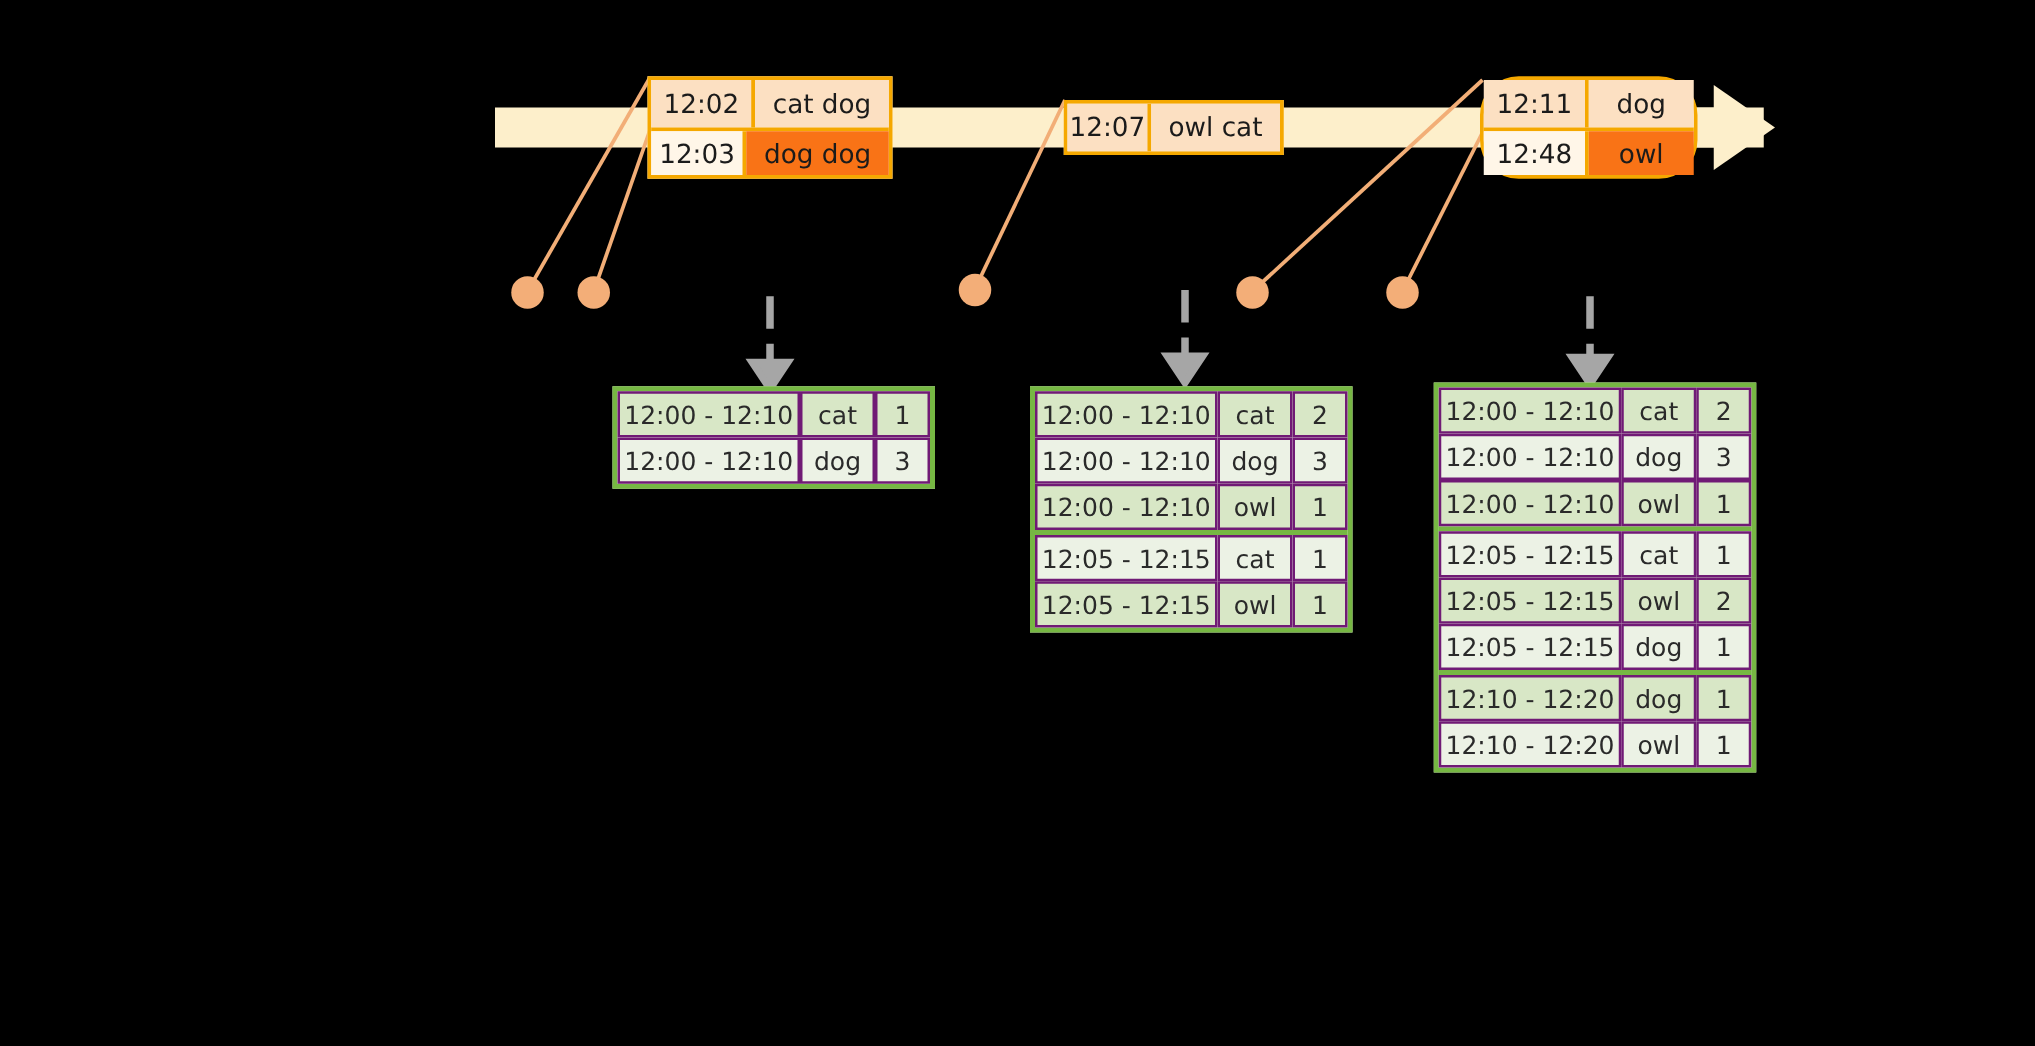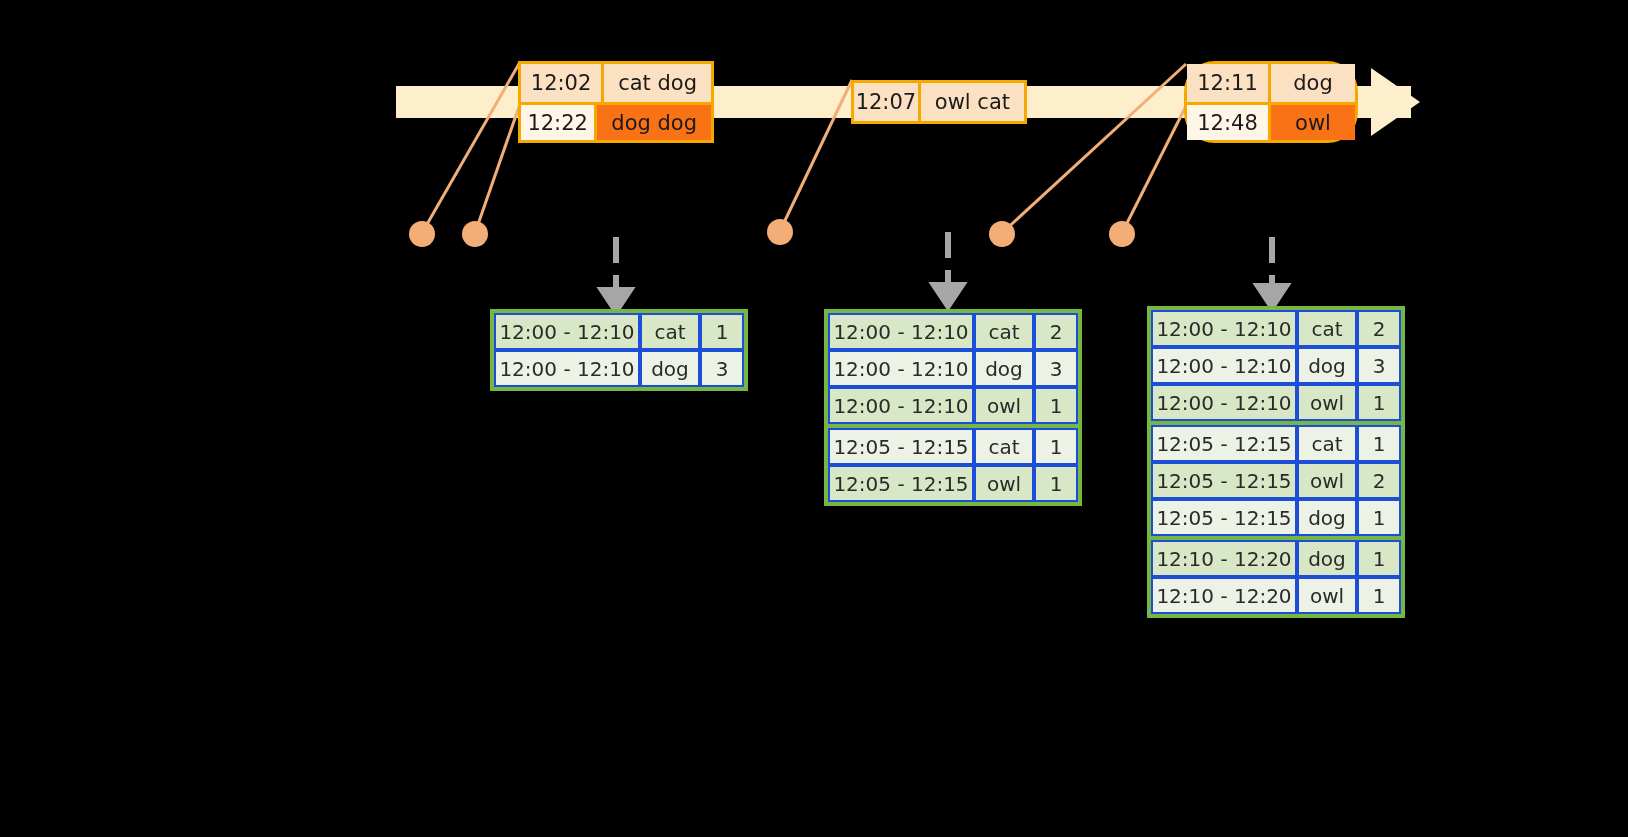--- a/index.html
+++ b/index.html
@@ -19,21 +19,21 @@
             display:flex;align-items:center;justify-content:center;
             font-size:21px;color:#1b1b1b;background:#FFF6E8;}
   .evt-val{flex:1;box-sizing:border-box;display:flex;align-items:center;
            justify-content:center;font-size:21px;color:#1b1b1b;background:#f97316;
            padding:0 14px;white-space:nowrap;}
 
   
   .rtable{position:absolute;border:4px solid #76B743;box-sizing:border-box;background:#EDF3E6;}
   .rrow{display:flex;height:37px;box-sizing:border-box;}
   .rcell{box-sizing:border-box;display:flex;align-items:center;justify-content:center;
-         font-size:20px;color:#2a2a2a;border:2px solid #1d4ed8;background:#ECF2E5;}
+         font-size:20px;color:#2a2a2a;border:2px solid #701a75;background:#ECF2E5;}
   .rrow.alt .rcell{background:#D8E7C6;}
   .c-win{width:146px;}
   .c-key{width:60px;}
   .c-cnt{width:44px;}
   .gap{height:4px;background:#76B743;}
 </style>
 </head>
 <body>
 
 <div id="stage">
@@ -77,21 +77,21 @@
       </g>
     </g>
   </svg>
 
   <div class="evt-group" style="left:502px;top:61px;width:196px;">
     <div class="evt-row shade">
       <div class="evt-time">12:02</div>
       <div class="evt-val">cat dog</div>
     </div>
     <div class="evt-row">
-      <div class="evt-time">12:22</div>
+      <div class="evt-time">12:03</div>
       <div class="evt-val">dog dog</div>
     </div>
   </div>
 
   <div class="evt-group" style="left:835px;top:80px;width:176px;">
     <div class="evt-row shade">
       <div class="evt-time">12:07</div>
       <div class="evt-val">owl cat</div>
     </div>
   </div>

